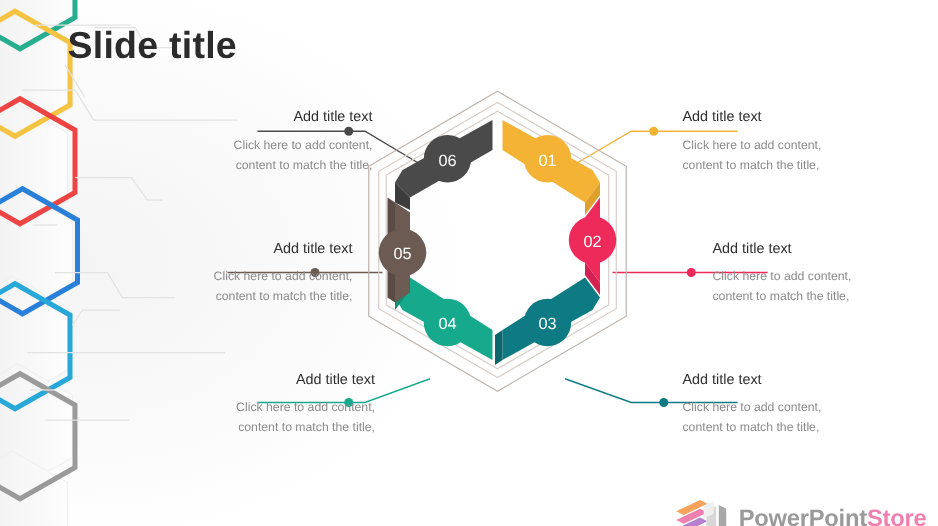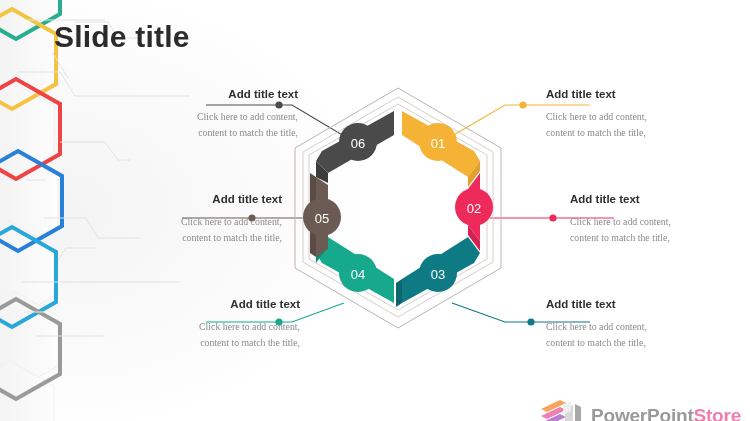--- a/index.html
+++ b/index.html
@@ -20,37 +20,37 @@
   .deco svg{display:block;}
 
   
   .title{
     position:absolute;left:54px;top:20px;
     font-size:30px;font-weight:700;letter-spacing:.2px;
     color:#2b2b2b;white-space:nowrap;
   }
 
   
-  .hexwrap{position:absolute;left:278px;top:85px;width:240px;height:262px;}
+  .hexwrap{position:absolute;left:278px;top:70px;width:240px;height:262px;}
   .hexwrap svg{display:block;overflow:visible;}
 
   .numtxt{
     font-family:"Liberation Sans","DejaVu Sans",sans-serif;
     font-size:13px;fill:#ffffff;font-weight:400;
     text-anchor:middle;dominant-baseline:central;
   }
 
   
   .tb{position:absolute;width:178px;}
   .tb .h{
-    font-size:11.5px;font-weight:700;color:#2f2f2f;
+    font-size:11.5px;font-weight:400;color:#2f2f2f;
     margin:0 0 7px 0;line-height:1.2;
   }
   .tb .p{
-    font-size:9.8px;color:#8a8a8a;line-height:1.62;font-weight:400;font-family:Liberation Serif, serif;
+    font-size:9.8px;color:#8a8a8a;line-height:1.62;font-weight:400;
   }
   .tb.r{text-align:right;}
   .tb.l{text-align:left;}
 
   .tb-01{left:546px;top:88px;}
   .tb-02{left:570px;top:193px;}
   .tb-03{left:546px;top:298px;}
   .tb-04{left:122px;top:298px;}
   .tb-05{left:104px;top:193px;}
   .tb-06{left:120px;top:88px;}

